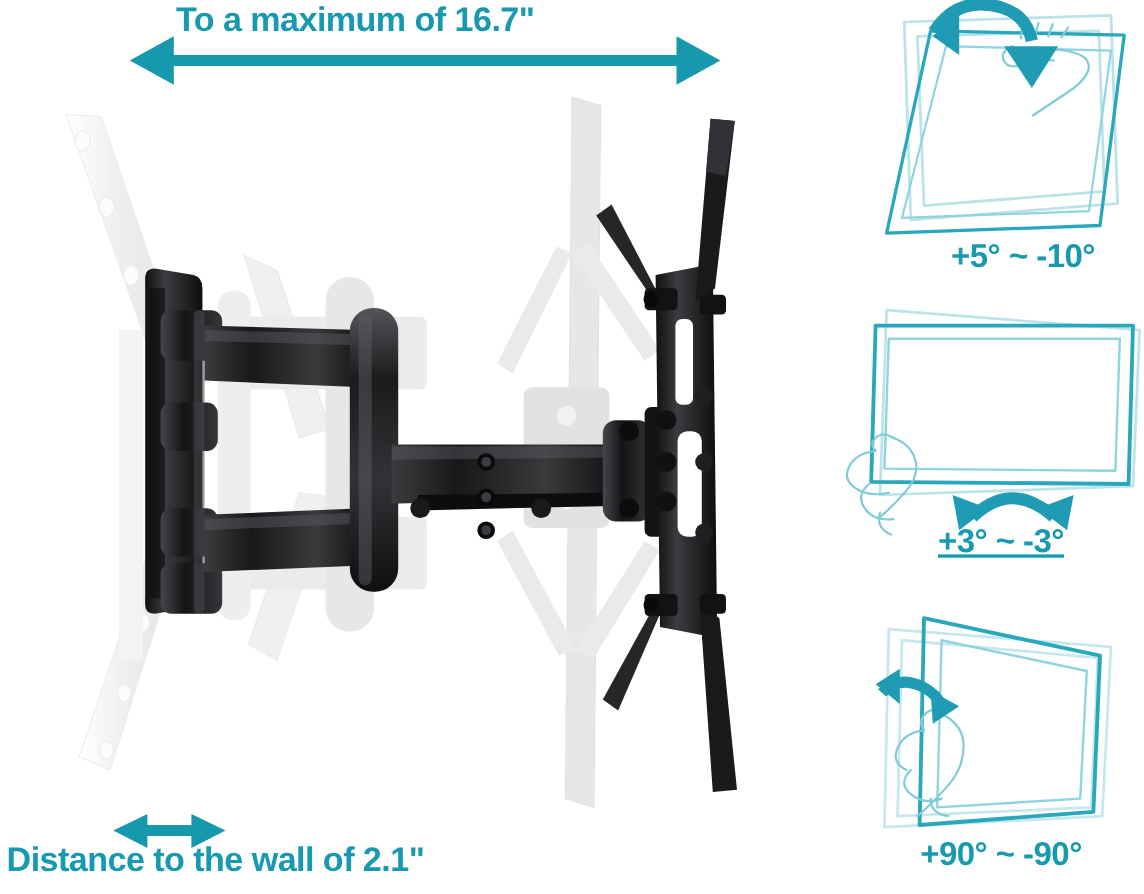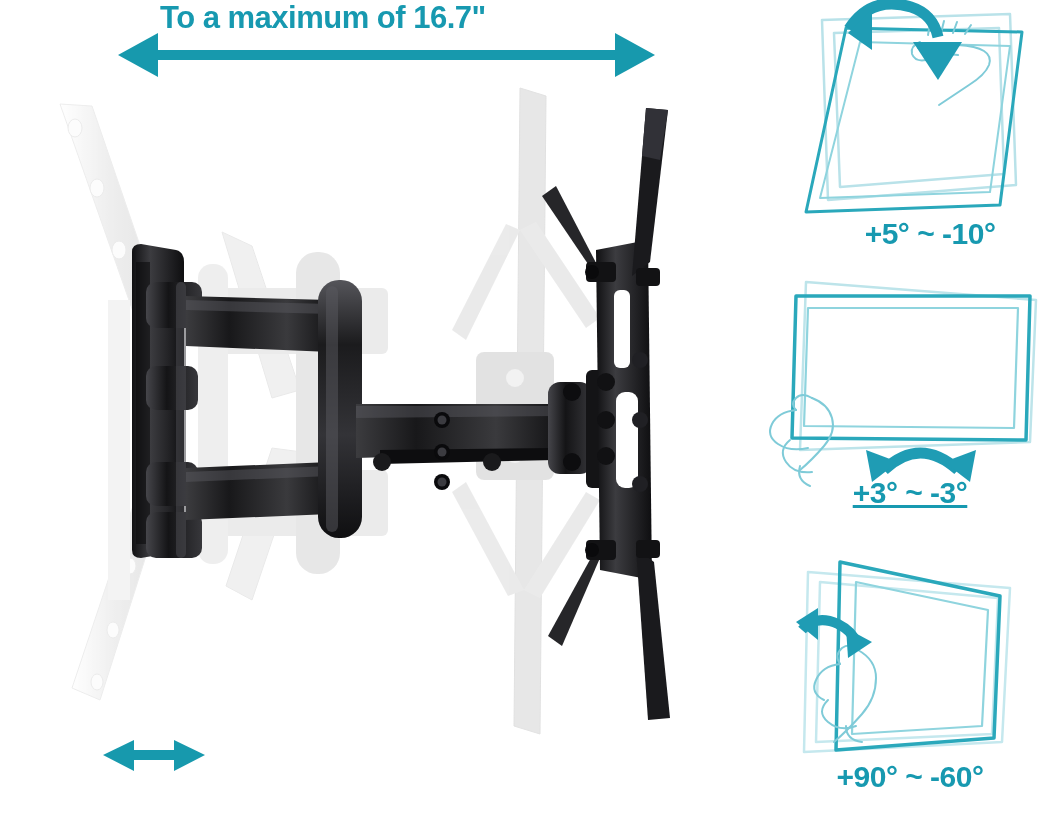--- a/index.html
+++ b/index.html
@@ -311,20 +311,21 @@
 
     <g>
       <path d="M802 630 q14 -16 36 -6 q14 7 18 18" fill="none" stroke="#1f9cb4" stroke-width="10"></path>
       <polygon points="796 622 818 608 818 640" fill="#1f9cb4"></polygon>
       <polygon points="872 642 846 628 848 658" fill="#1f9cb4"></polygon>
     </g>
   </svg>
 
   <div class="teal-label" id="top-dim-label">To a maximum of 16.7"</div>
 
+  <div class="teal-label" id="wall-dim-label">Distance to the wall of 2.1"</div>
 
   <div class="teal-label panel-label" id="tilt-label">+5° ~ -10°</div>
 
   <div class="teal-label panel-label" id="level-label">+3° ~ -3°</div>
 
-  <div class="teal-label panel-label" id="swivel-label">+90° ~ -60°</div>
+  <div class="teal-label panel-label" id="swivel-label">+90° ~ -90°</div>
 
 </div>
 
 </body></html>

